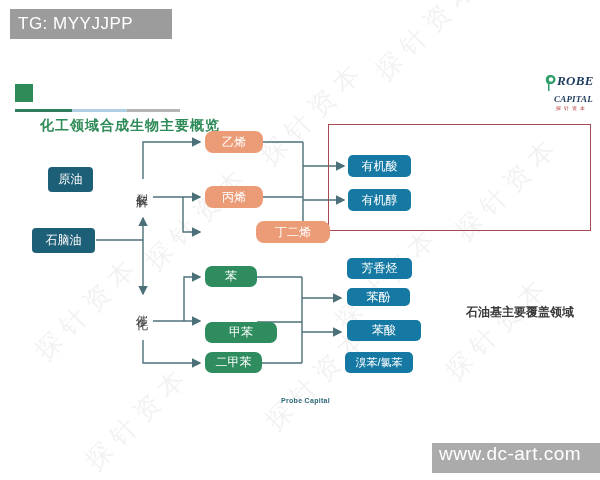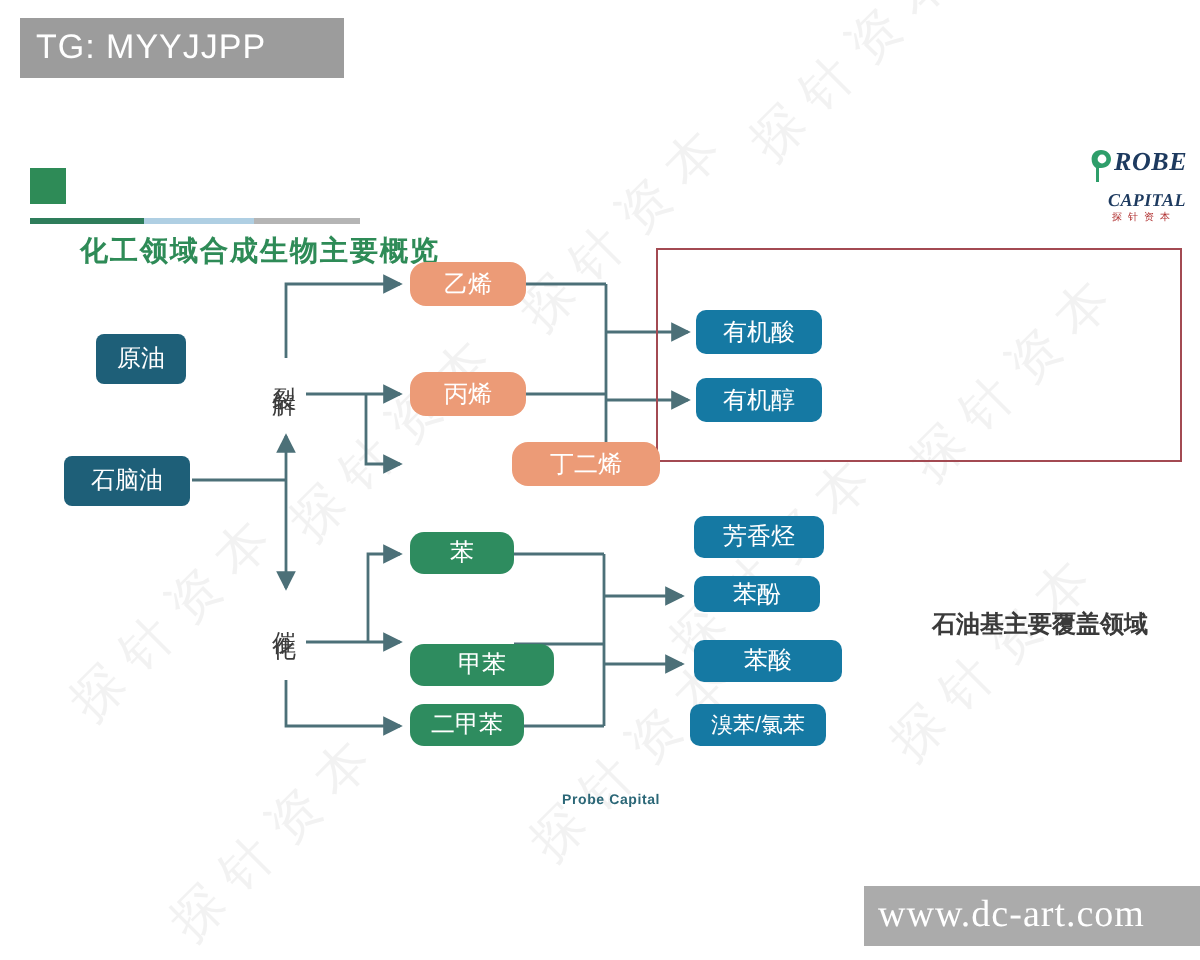--- a/index.html
+++ b/index.html
@@ -56,23 +56,22 @@
   .footer-brand{
     position:absolute;left:281px;top:397px;font-size:7px;font-weight:bold;color:#2b6777;letter-spacing:.3px;
   }
   
   .wm{
     position:absolute;transform:rotate(-45deg);color:rgba(130,130,130,0.10);
     font-size:26px;letter-spacing:8px;white-space:nowrap;pointer-events:none;
   }
   .bottom-bar{
     position:absolute;left:432px;top:443px;width:168px;height:30px;background:#ababab;
-    color:#fff;font-size:19px;display:flex;align-items:center;padding-left:7px;box-sizing:border-box;
+    color:#fff;font-size:19px;display:flex;padding-left:7px;box-sizing:border-box;
     letter-spacing:.5px;
-    font-family:Liberation Serif, serif;
   }
 </style>
 </head>
 <body>
 
 <div id="stage">
 
   <div class="wm" style="left:20px;top:290px;">探针资本</div>
   <div class="wm" style="left:130px;top:200px;">探针资本</div>
   <div class="wm" style="left:245px;top:95px;">探针资本</div>

